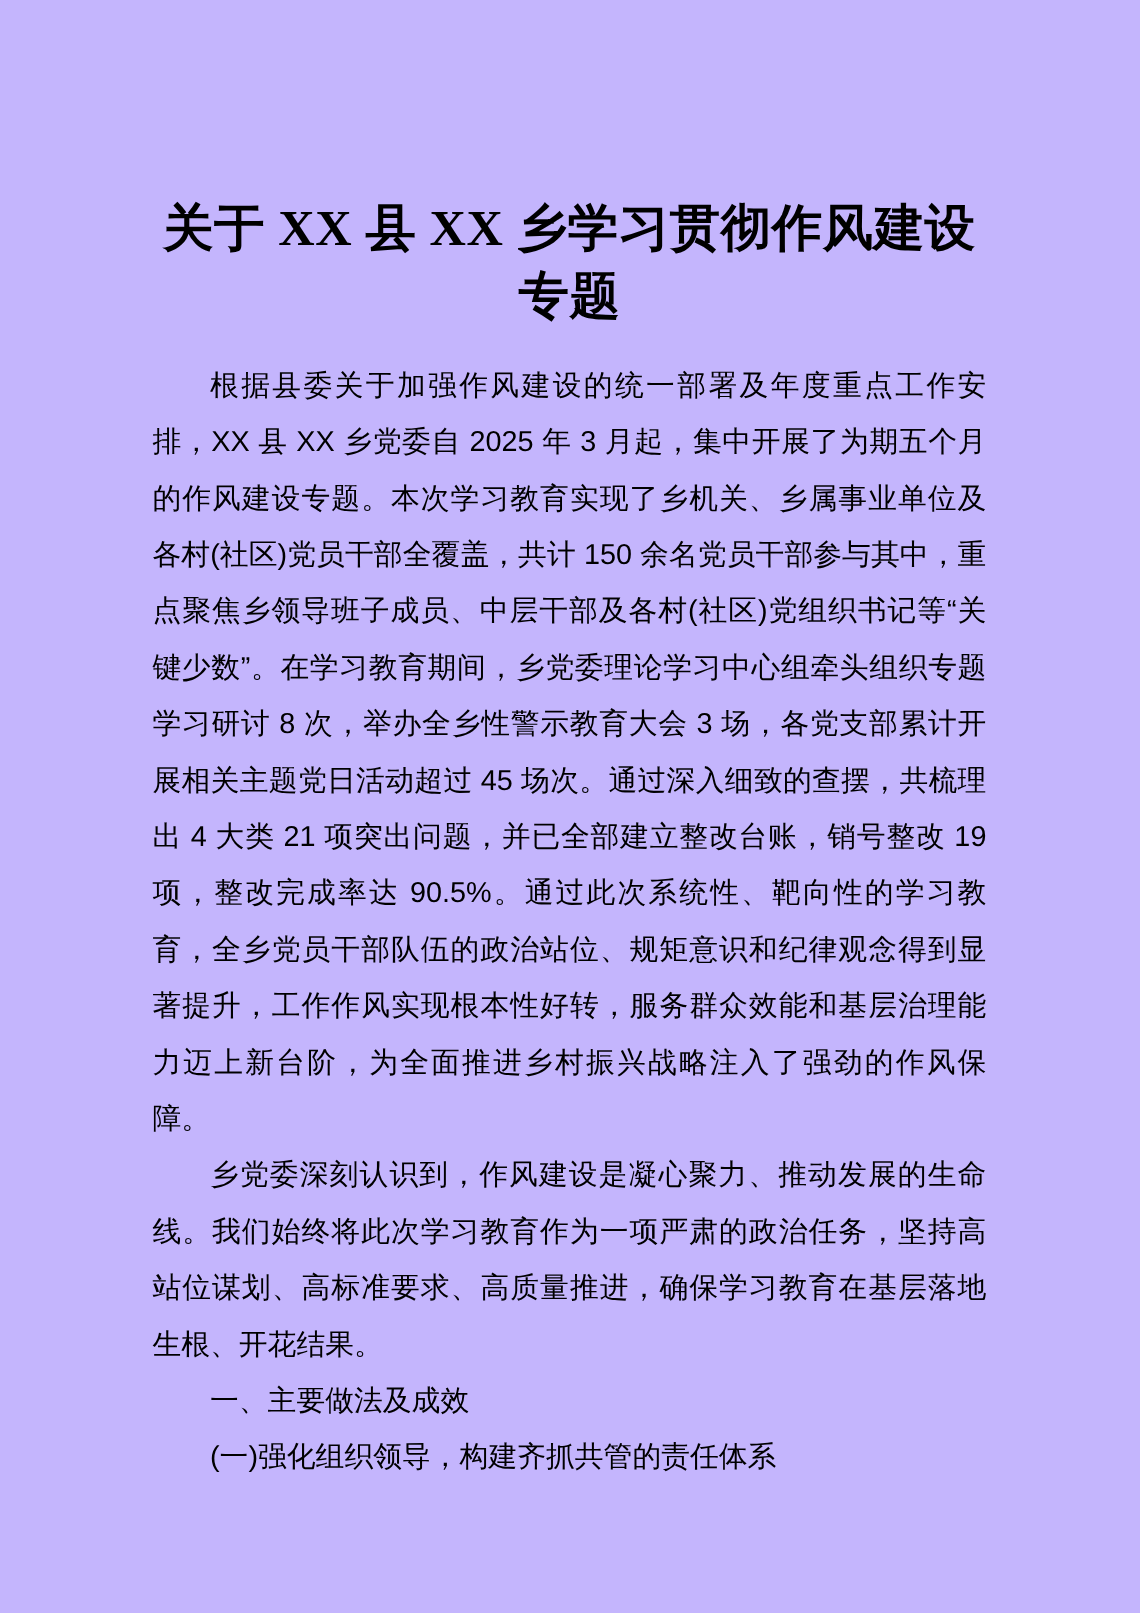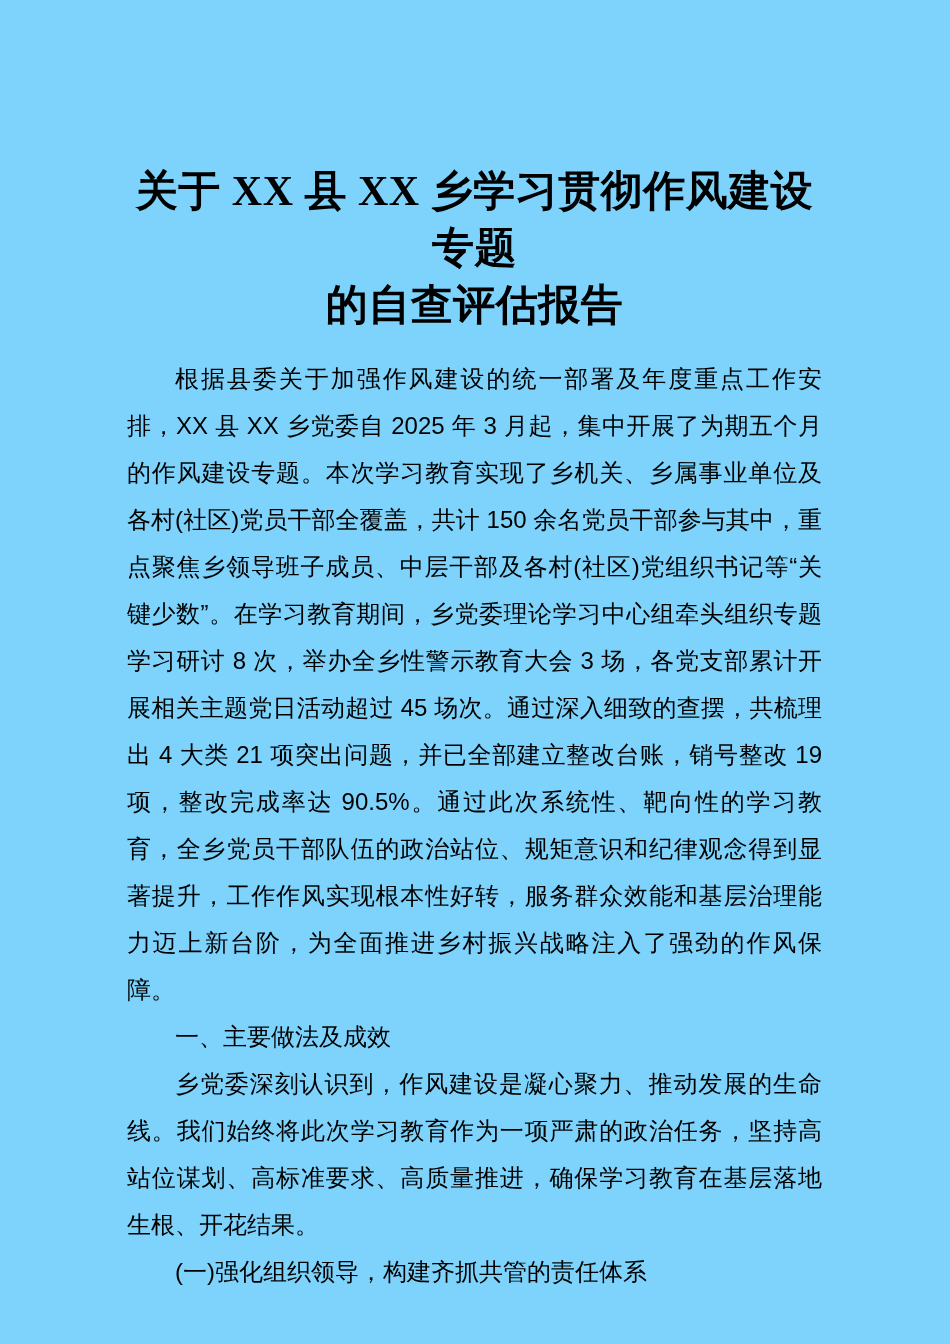--- a/index.html
+++ b/index.html
@@ -5,21 +5,21 @@
   html, body {
     margin: 0;
     padding: 0;
     background: #ffffff;
   }
   .page {
     position: relative;
     width: 950px;
     height: 1344px;
     margin: 0 auto;
-    background: #7dd3fc;
+    background: #c4b5fd;
     color: #000000;
     box-sizing: border-box;
     padding: 163px 128px 0 127px;
     overflow: hidden;
   }
   .doc-title {
     font-family: "Liberation Serif", "DejaVu Serif", serif;
     font-weight: bold;
     font-size: 42px;
     line-height: 57px;
@@ -41,22 +41,21 @@
     color: #000000;
     word-break: break-all;
   }
 </style>
 </head>
 <body>
 
 <div class="page">
   <div class="doc-title">
     <div>关于 XX 县 XX 乡学习贯彻作风建设专题</div>
-    <div>的自查评估报告</div>
   </div>
 
   <div class="doc-body">
     <p>根据县委关于加强作风建设的统一部署及年度重点工作安排，XX 县 XX 乡党委自 2025 年 3 月起，集中开展了为期五个月的作风建设专题。本次学习教育实现了乡机关、乡属事业单位及各村(社区)党员干部全覆盖，共计 150 余名党员干部参与其中，重点聚焦乡领导班子成员、中层干部及各村(社区)党组织书记等“关键少数”。在学习教育期间，乡党委理论学习中心组牵头组织专题学习研讨 8 次，举办全乡性警示教育大会 3 场，各党支部累计开展相关主题党日活动超过 45 场次。通过深入细致的查摆，共梳理出 4 大类 21 项突出问题，并已全部建立整改台账，销号整改 19 项，整改完成率达 90.5%。通过此次系统性、靶向性的学习教育，全乡党员干部队伍的政治站位、规矩意识和纪律观念得到显著提升，工作作风实现根本性好转，服务群众效能和基层治理能力迈上新台阶，为全面推进乡村振兴战略注入了强劲的作风保障。</p>
+    <p>乡党委深刻认识到，作风建设是凝心聚力、推动发展的生命线。我们始终将此次学习教育作为一项严肃的政治任务，坚持高站位谋划、高标准要求、高质量推进，确保学习教育在基层落地生根、开花结果。</p>
     <p>一、主要做法及成效</p>
-    <p>乡党委深刻认识到，作风建设是凝心聚力、推动发展的生命线。我们始终将此次学习教育作为一项严肃的政治任务，坚持高站位谋划、高标准要求、高质量推进，确保学习教育在基层落地生根、开花结果。</p>
     <p>(一)强化组织领导，构建齐抓共管的责任体系</p>
   </div>
 </div>
 
 </body></html>

